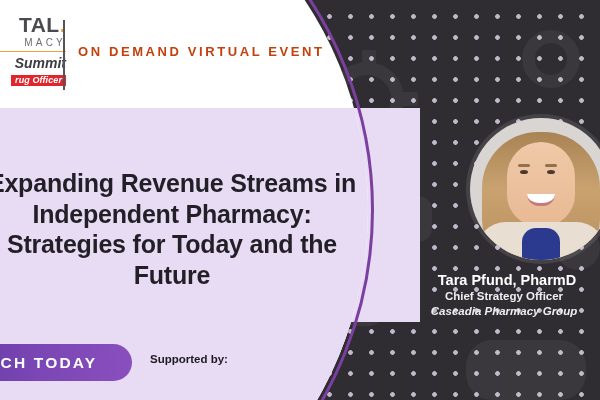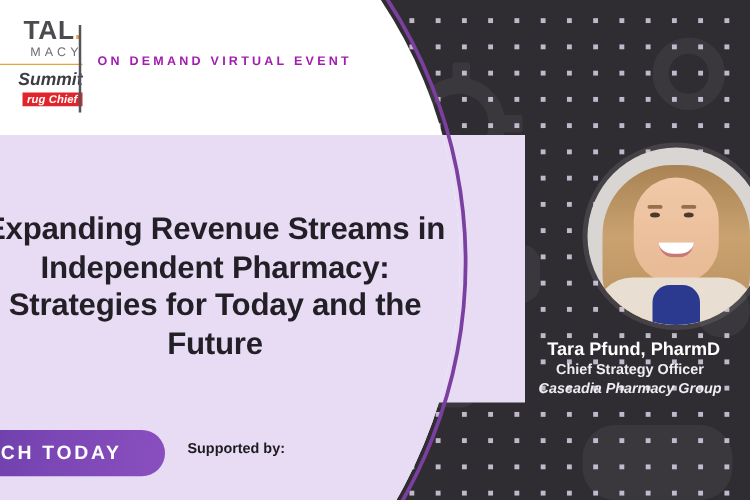--- a/index.html
+++ b/index.html
@@ -91,22 +91,22 @@
     display:inline-block; background:#e0262c; color:#ffffff;
     font-size:9px; font-weight:700; font-style:italic;
     padding:1px 4px; margin-top:3px; letter-spacing:.1px;
   }
   .divider-vert {
     position:absolute; left:63px; top:20px;
     width:2px; height:70px; background:#55545a;
   }
   .event-kicker {
     position:absolute; left:78px; top:44px;
-    font-size:10px; font-weight:700; letter-spacing:2.6px;
-    color:#a21caf;
+    font-size:13px; font-weight:700; letter-spacing:2.6px;
+    color:#c2410c;
     white-space:nowrap;
   }
 
   
   .title {
     position:absolute; left:-28px; top:168px; width:400px;
     text-align:center;
     font-size:25px; font-weight:700; line-height:1.22;
     color:#221f26; letter-spacing:-.2px;
   }
@@ -238,21 +238,21 @@
   <div class="lavender-band"></div>
 
   <div class="curve-white"></div>
   <div class="curve-lav"></div>
   <div class="curve-stroke"></div>
 
   <div class="logo-block">
     <div class="logo-total"><span>TAL</span><span class="dot">.</span></div>
     <div class="logo-pharmacy">MACY</div>
     <div class="logo-summit">Summit</div>
-    <div class="logo-drug">rug Chief</div>
+    <div class="logo-drug">rug Officer</div>
   </div>
   <div class="divider-vert"></div>
   <div class="event-kicker">ON DEMAND VIRTUAL EVENT</div>
 
   <h1 class="title">Expanding Revenue Streams in Independent Pharmacy: Strategies for Today and the Future</h1>
 
   <div class="photo">
     <div class="ph-hair"></div>
     <div class="ph-face"></div>
     <div class="ph-brow l"></div>

